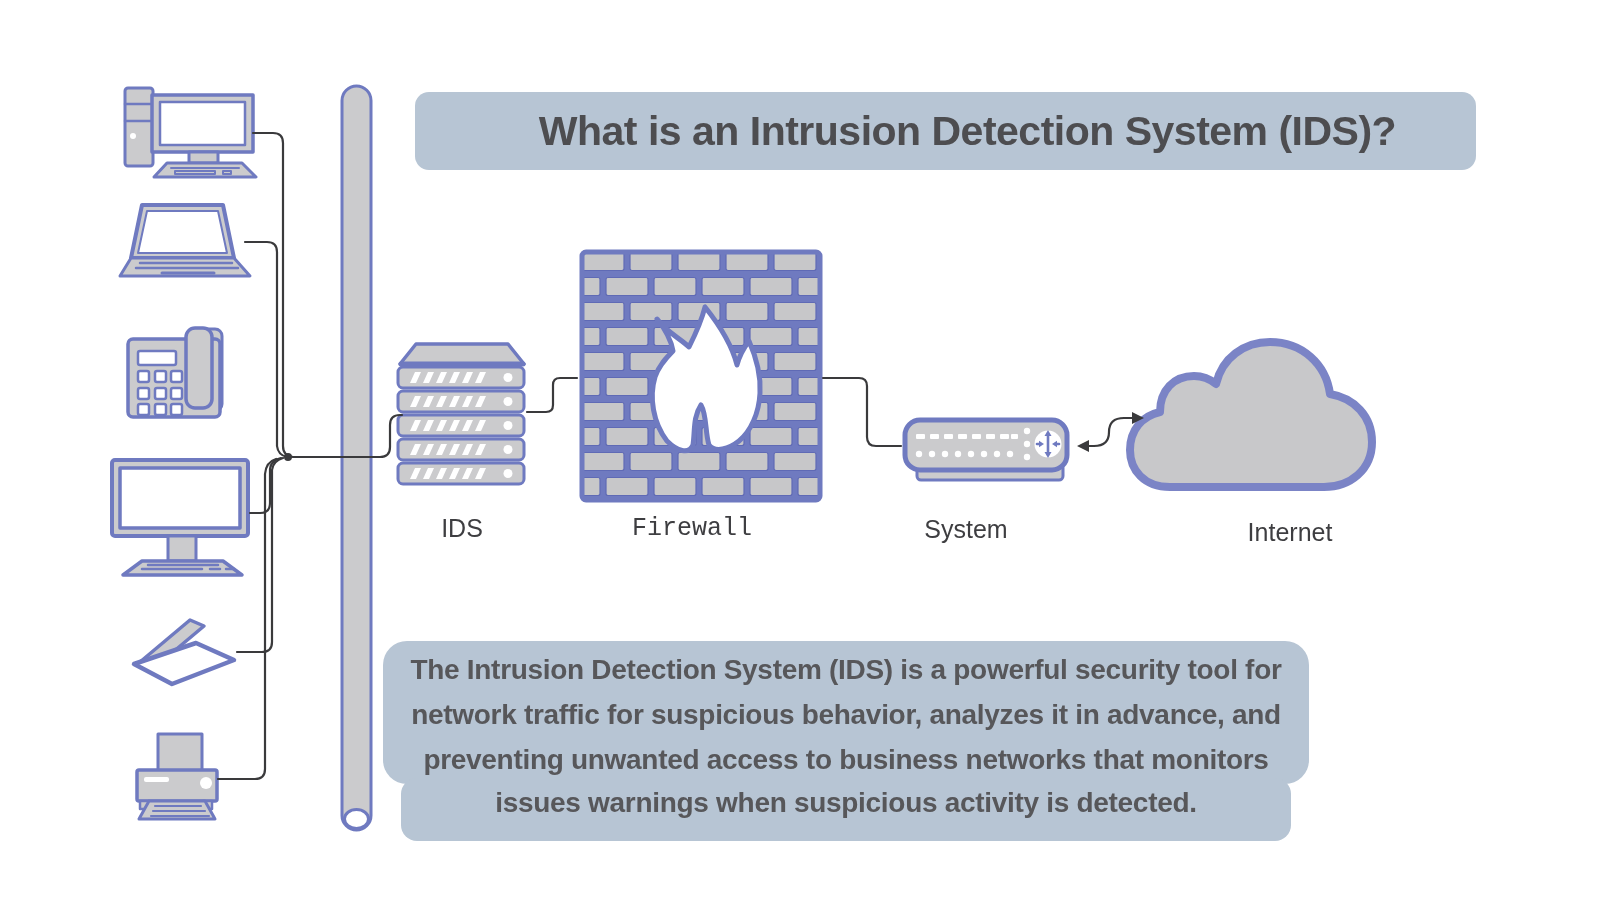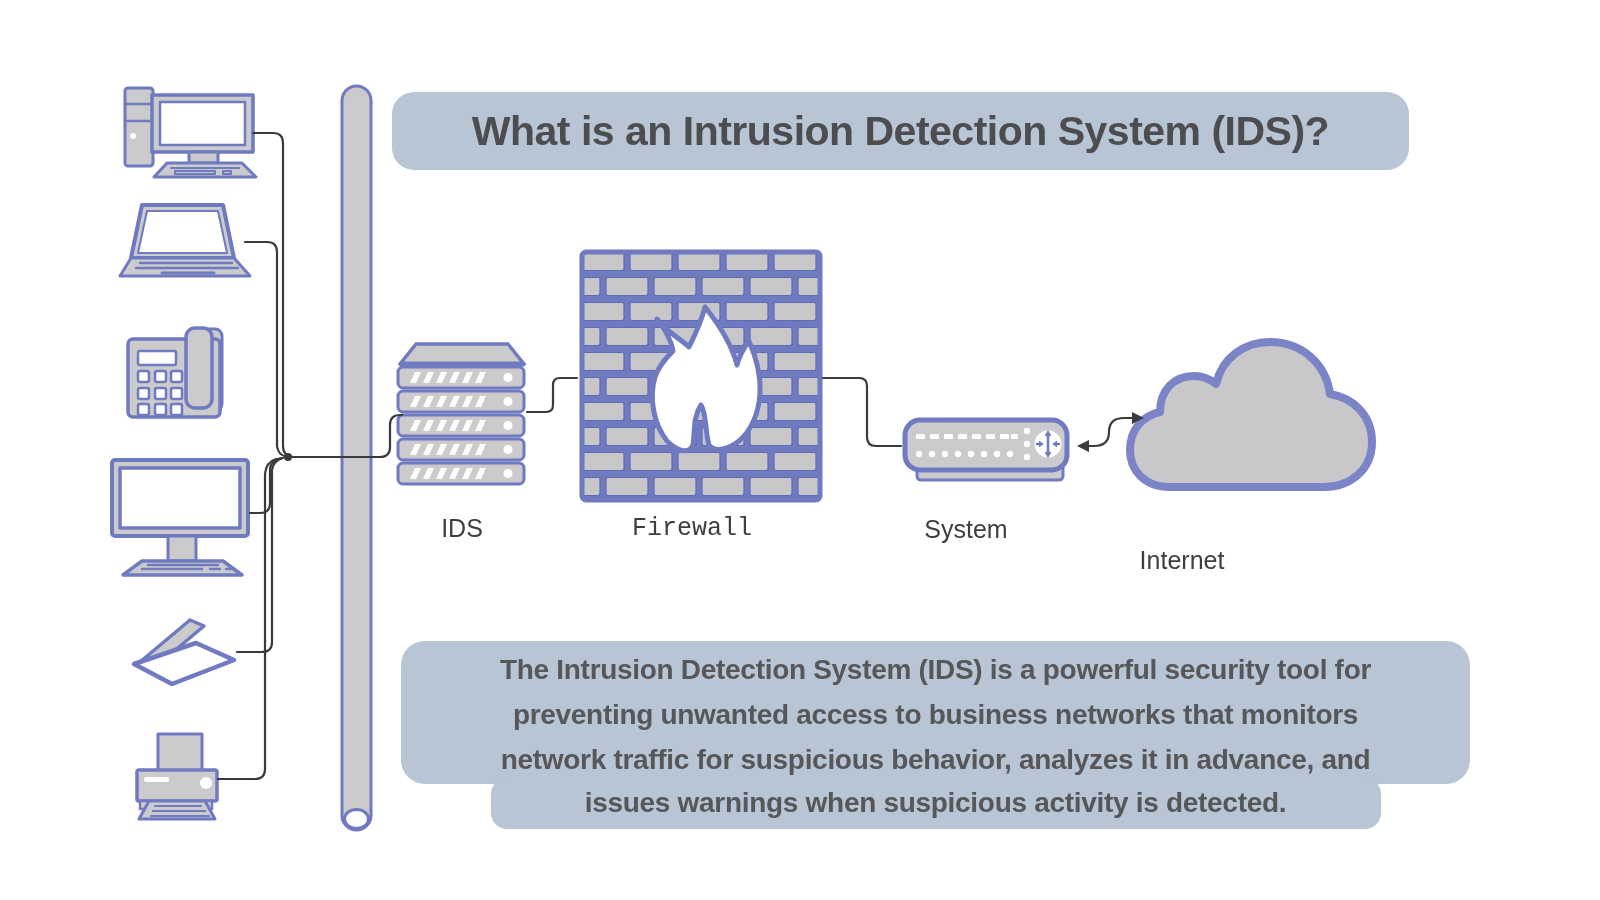--- a/index.html
+++ b/index.html
@@ -20,42 +20,42 @@
   
   .dstroke{stroke:var(--accent);}
   .dfill{fill:var(--device-fill);}
   .wfill{fill:#ffffff;}
   svg{display:block;overflow:visible;}
   svg *{stroke-linejoin:round;stroke-linecap:round;}
   .cline{stroke:var(--line);stroke-width:2.2;fill:none;}
   .cfill{fill:var(--line);stroke:none;}
   
   #title-banner{
-    left:392px;top:92px;width:1017px;height:78px;
-    background:var(--panel-bg);border-radius:22px;
-    display:flex;align-items:center;justify-content:center;
+    left:415px;top:92px;width:1017px;height:78px;
+    background:var(--panel-bg);border-radius:14px;
+    display:flex;align-items:center;justify-content:center;padding-left:44px;
   }
   #title-banner .t{
     font-size:41px;font-weight:bold;color:var(--title-text);
     letter-spacing:-0.5px;white-space:nowrap;
   }
   
   .node-label{
     font-size:25px;color:var(--label-text);text-align:center;white-space:nowrap;
   }
   
-  #desc-panel{left:401px;top:641px;width:1069px;border-radius:29px;}
+  #desc-panel{left:383px;top:641px;width:926px;border-radius:29px;}
   #desc-main{
     background:var(--panel-bg);border-radius:24px;
     padding:6px 0 2px 0;
   }
   #desc-tail{
     background:var(--panel-bg);border-radius:0 0 16px 16px;
     width:890px;margin:0 auto;border-radius:16px;margin-top:-6px;
-    padding:2px 0 4px 0;
+    padding:2px 0 16px 0;
   }
   .desc-line{
     font-size:28px;font-weight:bold;color:var(--body-text);
     line-height:45px;text-align:center;white-space:nowrap;letter-spacing:-0.3px;
   }
 </style>
 </head>
 <body>
 
 <div id="stage">
@@ -284,26 +284,26 @@
     </g>
   </svg>
 
   <div class="abs" id="title-banner">
     <span class="t">What is an Intrusion Detection System (IDS)?</span>
   </div>
 
   <div class="abs node-label" style="left:396px;top:514px;width:132px;">IDS</div>
   <div class="abs node-label" style="left:622px;top:514px;width:140px;font-family:Liberation Mono, monospace;">Firewall</div>
   <div class="abs node-label" style="left:896px;top:515px;width:140px;">System</div>
-  <div class="abs node-label" style="left:1112px;top:518px;width:140px;margin-top:28px;">Internet</div>
+  <div class="abs node-label" style="left:1220px;top:518px;width:140px;">Internet</div>
 
   <div class="abs" id="desc-panel">
     <div id="desc-main">
       <div class="desc-line">The Intrusion Detection System (IDS) is a powerful security tool for</div>
+      <div class="desc-line">network traffic for suspicious behavior, analyzes it in advance, and</div>
       <div class="desc-line">preventing unwanted access to business networks that monitors</div>
-      <div class="desc-line">network traffic for suspicious behavior, analyzes it in advance, and</div>
     </div>
     <div id="desc-tail">
       <div class="desc-line">issues warnings when suspicious activity is detected.</div>
     </div>
   </div>
 
 </div>
 
 </body></html>

